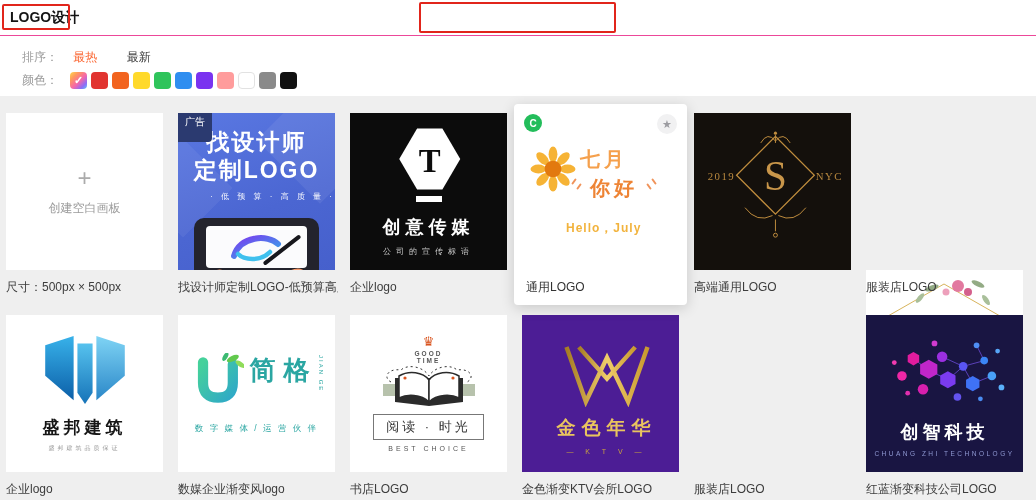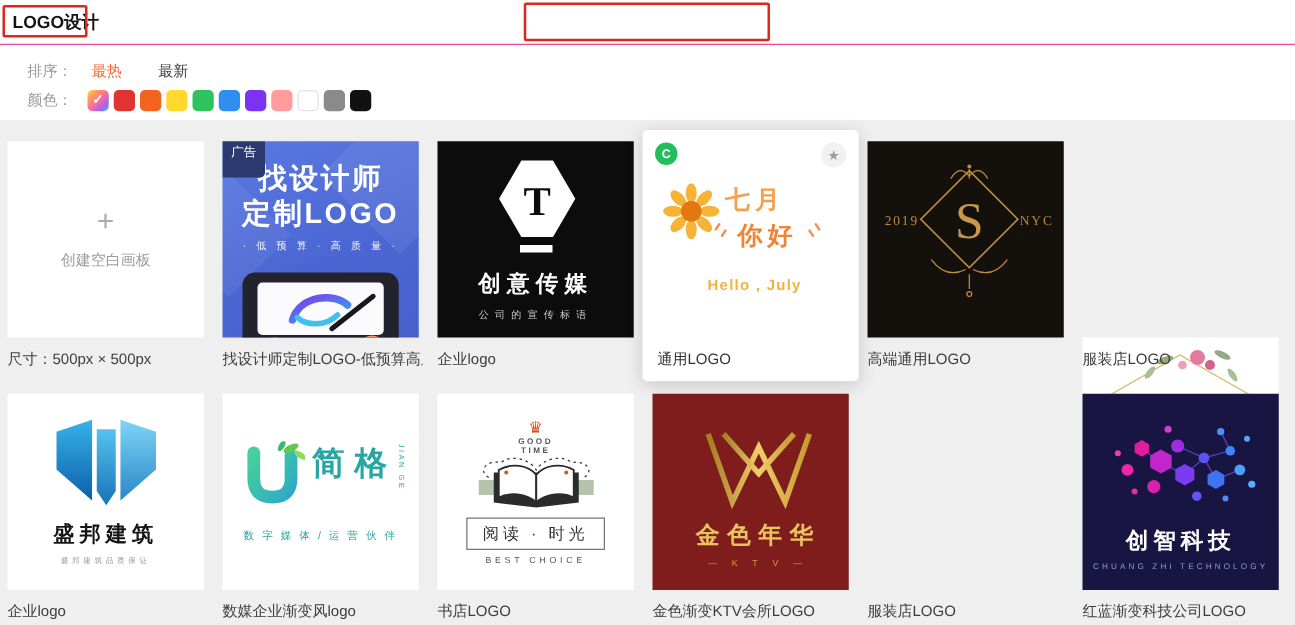--- a/index.html
+++ b/index.html
@@ -54,21 +54,21 @@
   
   .card-ad { background:linear-gradient(160deg,#5a78e2 0%,#4b66d2 60%,#4660cc 100%); position:relative; }
   .card-ad::before { content:""; position:absolute; width:90px; height:90px; background:rgba(255,255,255,.07);
                      transform:rotate(45deg); right:-30px; top:-18px; }
   .card-ad::after { content:""; position:absolute; width:70px; height:70px; background:rgba(255,255,255,.06);
                      transform:rotate(45deg); left:-30px; top:40px; }
   .ad-badge { position:absolute; left:0; top:0; background:#2b3a70; color:#fff; font-size:10px;
               padding:2px 7px 13px; border-radius:0 0 4px 0; z-index:2; }
   .ad-t { position:relative; color:#fff; font-weight:bold; font-size:23px; letter-spacing:2px; line-height:1.2; z-index:1;}
   .ad-titles { position:absolute; top:16px; width:100%; text-align:center; z-index:1; }
-  .ad-sub { position:relative; color:rgba(255,255,255,.95); font-size:8px; letter-spacing:3px; margin-top:7px; }
+  .ad-sub { position:relative; color:rgba(255,255,255,.95); font-size:8px; letter-spacing:3px; margin-top:7px;text-align:right; }
   .pad { position:absolute; bottom:-12px; left:16px; width:125px; height:64px; background:#23232d; border-radius:10px; z-index:1;}
   .scr { position:absolute; left:12px; top:8px; width:101px; height:42px; background:#fbfbfd; border-radius:4px; }
   .pen { position:absolute; width:46px; height:4px; background:#17171d; border-radius:2px; right:14px; bottom:30px;
          transform:rotate(-38deg); z-index:2; }
   .hand { position:absolute; width:32px; height:22px; background:#f5996a; border-radius:12px; z-index:3; }
   .hand-l { left:14px; bottom:-12px; transform:rotate(28deg); }
   .hand-r { right:10px; bottom:-10px; transform:rotate(-18deg); }
 
   
   .card-cy { background:#0c0c0c; }
@@ -122,21 +122,21 @@
   .jg-sub { color:#2aa6a2; font-size:8.5px; letter-spacing:2px; margin-top:16px; }
 
   
   .card-bk { background:#fff; }
   .bk-crown { color:#d9541f; font-size:13px; line-height:1; }
   .bk-good { color:#555; font-size:6.5px; letter-spacing:2px; font-weight:bold; margin-top:2px; text-align:center; }
   .bk-frame { border:1px solid #777; padding:3px 12px; font-size:13px; color:#333; letter-spacing:3px; margin-top:6px; }
   .bk-best { color:#555; font-size:7px; letter-spacing:3px; margin-top:5px; }
 
   
-  .card-ktv { background:#7f1d1d;padding-left:12px; }
+  .card-ktv { background:#4c1d95;padding-left:12px; }
   .ktv-title { color:#e9c45e; font-size:19px; font-weight:bold; letter-spacing:6px; margin-top:8px; }
   .ktv-sub { color:#c9a23f; font-size:7px; letter-spacing:5px; margin-top:7px; }
 
   
   .card-tech { background:#191542; }
   .tech-title { color:#fff; font-size:18px; font-weight:bold; letter-spacing:4px; margin-top:2px; }
   .tech-sub { color:#8f98d2; font-size:6.5px; letter-spacing:2.5px; margin-top:6px; }
 </style>
 </head>
 <body>

